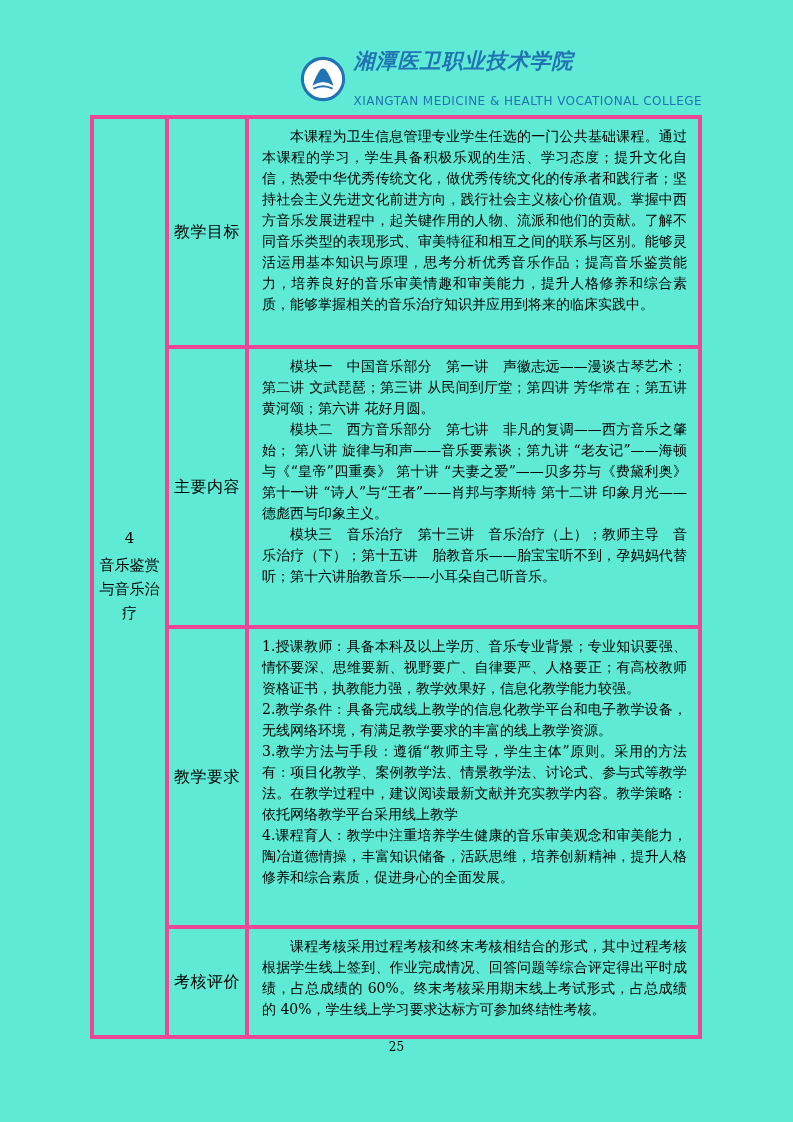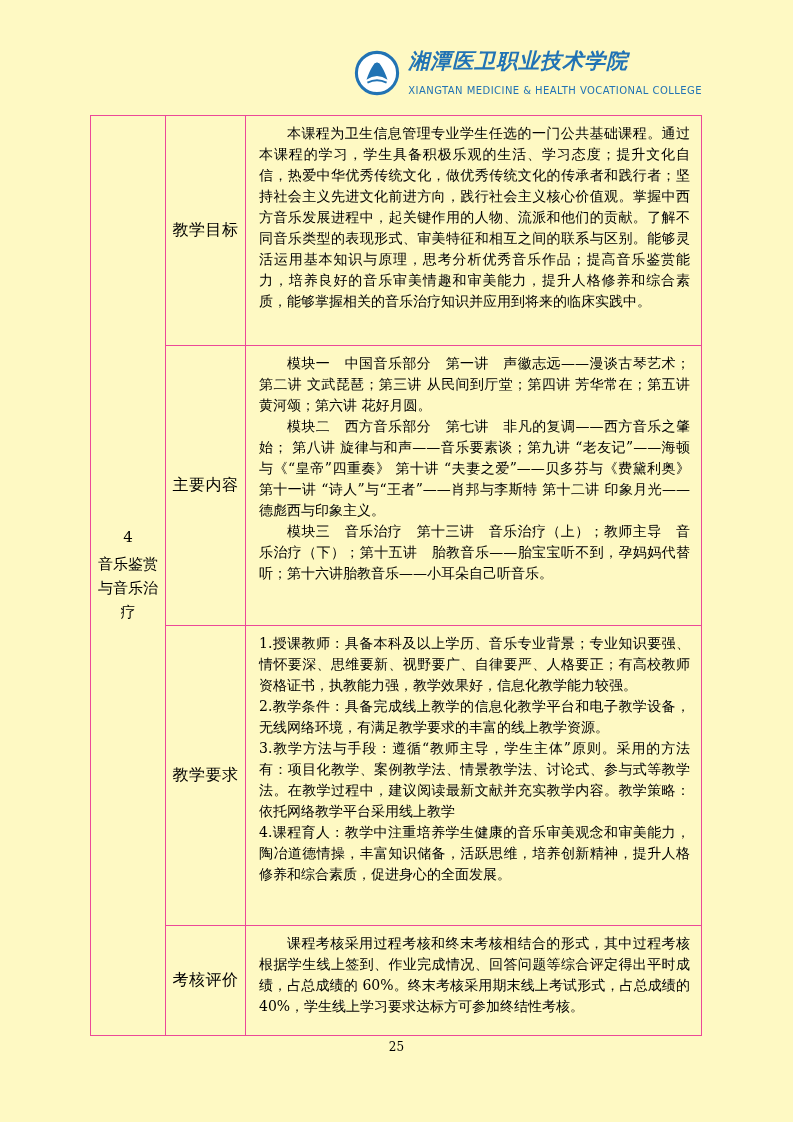--- a/index.html
+++ b/index.html
@@ -2,21 +2,21 @@
 <html><head>
 <meta charset="utf-8">
 <style>
   * { margin: 0; padding: 0; box-sizing: border-box; }
   html, body { background: #e9e9e9; }
   body { font-family: "DejaVu Serif", "Liberation Serif", serif; }
   .page {
     position: relative;
     width: 793px;
     height: 1122px;
-    background: #fef9c3;
+    background: #5eead4;
     margin: 0 auto;
     overflow: hidden;
     color: #000;
   }
 
   
   .logo {
     position: absolute;
     top: 50px;
     right: 91px;
@@ -31,37 +31,37 @@
     font-weight: bold;
     font-style: italic;
     font-size: 21px;
     letter-spacing: 1px;
     color: #2173b4;
     white-space: nowrap;
     line-height: 1.1;
   }
   .logo-text-en {
     font-family: "DejaVu Sans", "Liberation Sans", sans-serif;
-    font-size: 10px;
+    font-size: 12px;
     letter-spacing: 0.45px;
     color: #2173b4;
-    margin-top: 12px;
+    margin-top: 21px;
     white-space: nowrap;
   }
 
   
   table.course-table {
     position: absolute;
     top: 115px;
     left: 90px;
     width: 612px;
     border-collapse: collapse;
     table-layout: fixed;
   }
-  table.course-table td { border: 1px solid #ec4899; }
+  table.course-table td { border: 4px solid #ec4899; }
   .col-course { width: 75px; }
   .col-label  { width: 80px; }
 
   .course-cell {
     text-align: center;
     vertical-align: middle;
     font-size: 15px;
     line-height: 24px;
   }
   .course-number { margin-bottom: 2px; }

